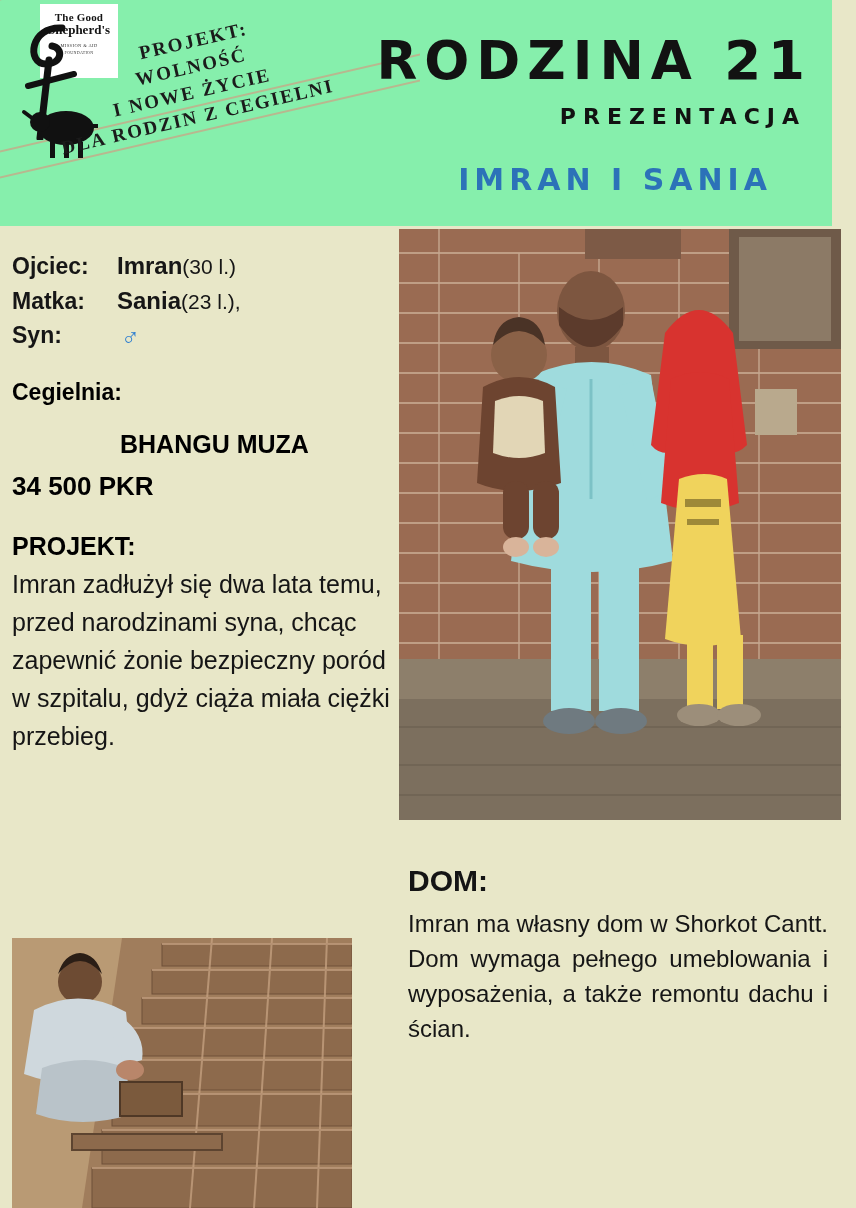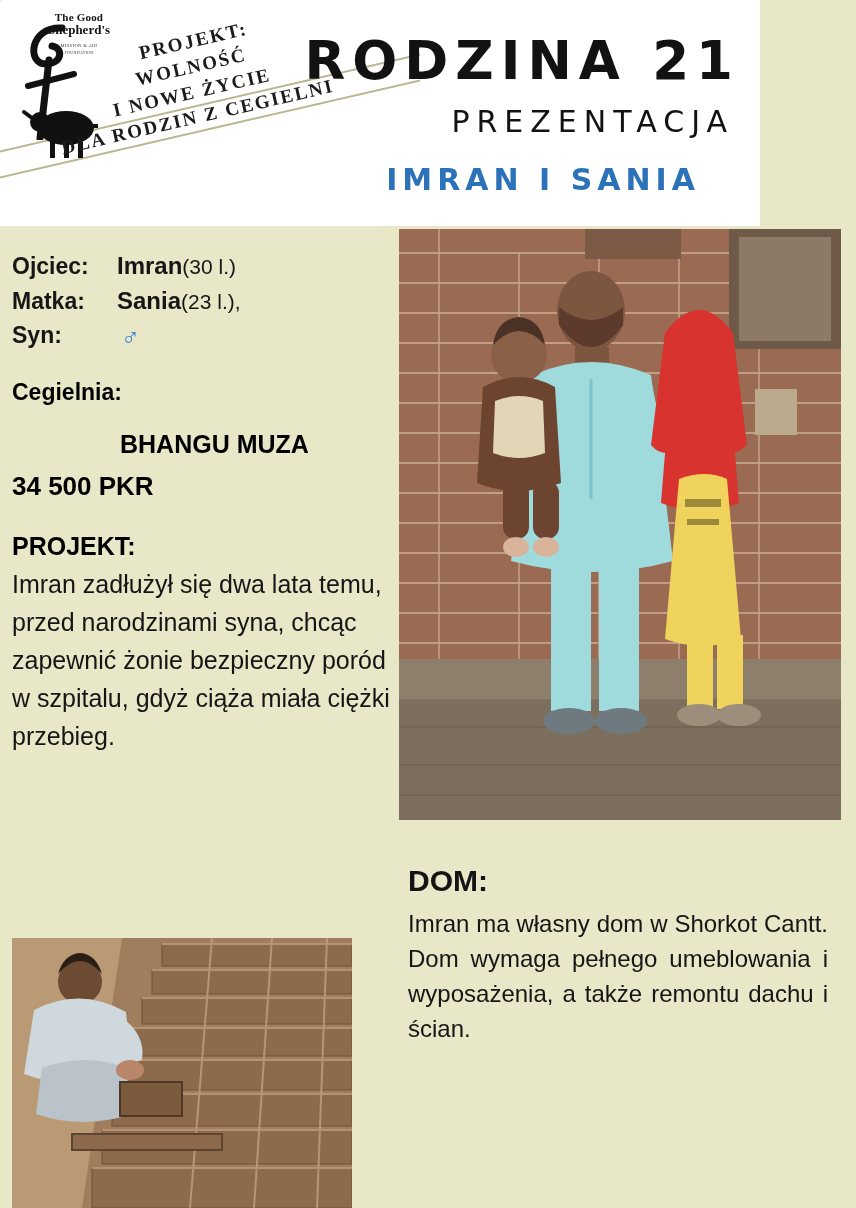--- a/index.html
+++ b/index.html
@@ -12,23 +12,23 @@
     background: #e8e7c8;
     font-family: "Liberation Sans", sans-serif;
     overflow: hidden;
     position: relative;
   }
 
   
   .header {
     position: absolute;
     top: 0; left: 0;
-    width: 760px;
+    width: 832px;
     height: 226px;
-    background: #ffffff;
+    background: #86efac;
     overflow: hidden;
   }
   .header-diagonals {
     position: absolute;
     top: 0; left: 0;
     width: 420px;
     height: 226px;
     overflow: hidden;
   }
   .diag {
@@ -123,22 +123,22 @@
     font-size: 53px;
     letter-spacing: 7px;
     color: #121212;
     line-height: 58px;
   }
   .title-sub {
     position: absolute;
     right: 26px;
     top: 104px;
     font-family: "DejaVu Sans", sans-serif;
-    font-weight: normal;
-    font-size: 30px;
+    font-weight: bold;
+    font-size: 22px;
     letter-spacing: 7px;
     color: #121212;
   }
   .title-names {
     position: absolute;
     right: 60px;
     top: 162px;
     font-family: "DejaVu Sans", sans-serif;
     font-weight: bold;
     font-size: 30px;

